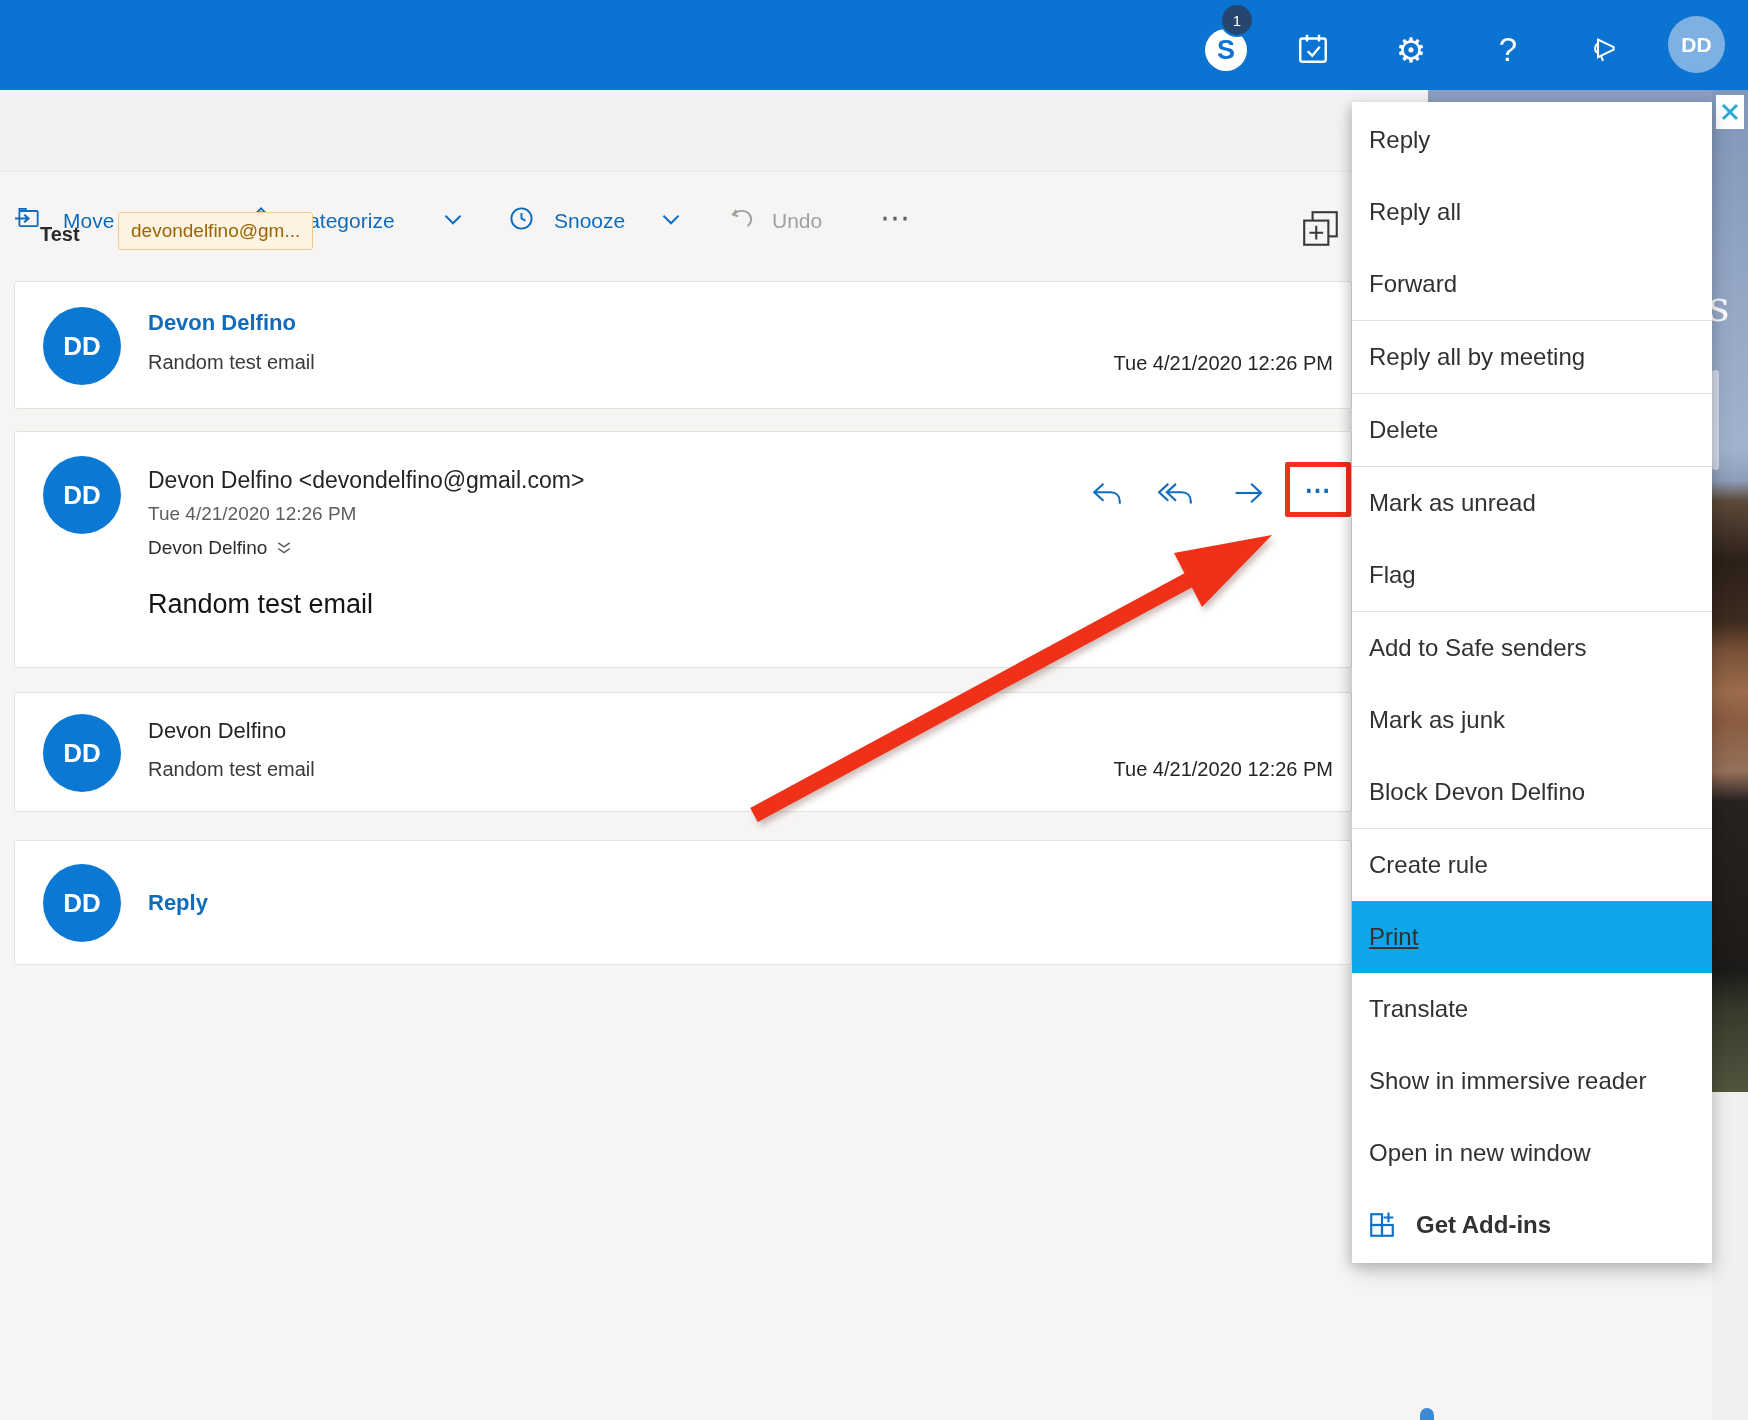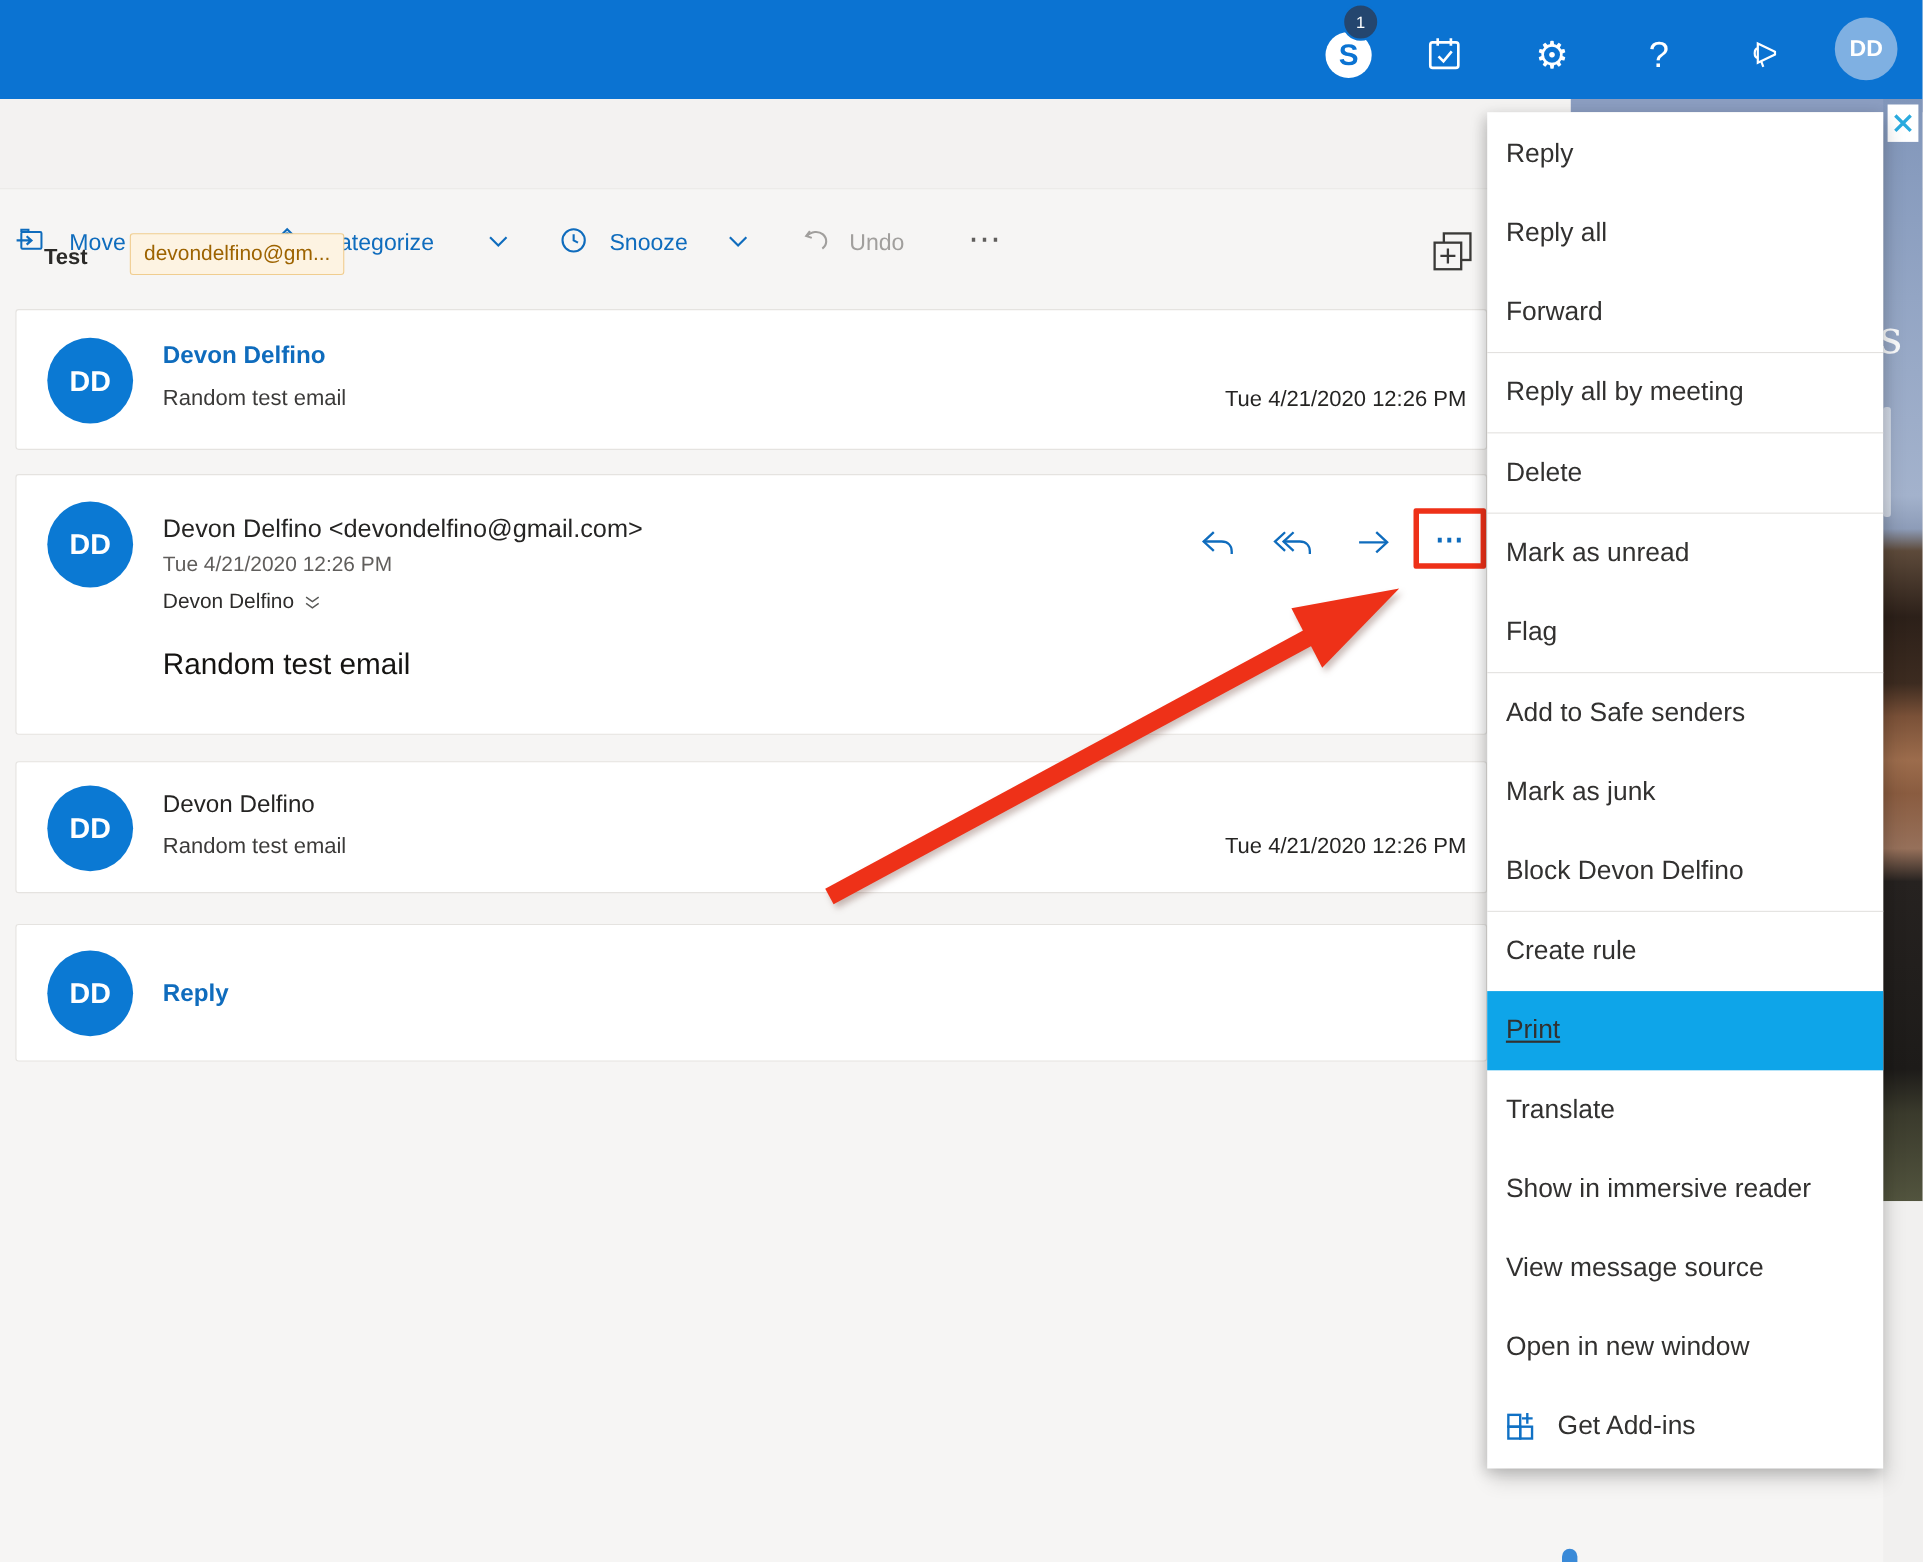--- a/index.html
+++ b/index.html
@@ -51,21 +51,21 @@
   #red-box{left:1285px;top:462px;width:66px;height:55px;border:5px solid #ee3118;border-radius:2px;
            box-sizing:border-box;z-index:55;display:flex;align-items:center;justify-content:center;}
   #red-box span{font-size:26px;font-weight:700;color:#0f6cbd;letter-spacing:1px;line-height:30px;}
   #arrow-svg{left:0;top:0;z-index:50;pointer-events:none;filter:drop-shadow(3px 4px 3px rgba(90,40,25,.3));}
   
   #ctx-menu{left:1352px;top:102px;width:360px;padding:2px 0;background:#fff;z-index:60;
             box-shadow:-3px 3px 12px rgba(0,0,0,.18), 3px 10px 18px rgba(0,0,0,.14);}
   .mi{height:72px;line-height:72px;padding-left:17px;font-size:24px;color:#323130;cursor:pointer;white-space:nowrap;}
   .mi-hover{background:#0ea5e9;text-decoration:underline;}
   .mdiv{height:0;border-top:1px solid #e3e1df;}
-  #mi-addins{display:flex;align-items:center;gap:20px;padding-left:16px;}
+  #mi-addins{display:flex;align-items:center;gap:20px;padding-left:16px;font-weight:bold;}
   
   #ad-band{left:1428px;top:90px;width:320px;height:12px;background:#8b9dc0;z-index:5;}
   #photo-strip{left:1712px;top:90px;width:36px;height:1002px;z-index:6;overflow:hidden;
     background:linear-gradient(180deg,#8196ba 0%,#93a5c4 18%,#a3b2cc 36%,#8d9cb8 39%,
       #5d4a3a 41%,#2c2019 47%,#3c2b20 53%,#7a5138 56%,#9c6c4c 60%,#8a5c40 63%,#96705a 68%,
       #262220 71%,#1d1b19 88%,#3a3a2c 92%,#52543e 100%);}
   #photo-letter{position:absolute;left:-4px;top:192px;font-family:"DejaVu Serif", serif;
                 font-size:42px;color:rgba(255,255,255,.95);}
   #photo-bar{position:absolute;left:0;top:280px;width:7px;height:100px;background:rgba(255,255,255,.55);border-radius:3px;}
   #photo-below{left:1712px;top:1092px;width:36px;height:328px;background:#f1f0ef;z-index:6;}
@@ -234,21 +234,20 @@
     <div class="mi">Flag</div>
     <div class="mdiv"></div>
     <div class="mi">Add to Safe senders</div>
     <div class="mi">Mark as junk</div>
     <div class="mi">Block Devon Delfino</div>
     <div class="mdiv"></div>
     <div class="mi">Create rule</div>
     <div class="mi mi-hover">Print</div>
     <div class="mi">Translate</div>
     <div class="mi">Show in immersive reader</div>
-    <div class="mi">View message source</div>
     <div class="mi">Open in new window</div>
     <div class="mi" id="mi-addins">
       <svg width="28" height="28" viewBox="0 0 26 26" fill="none" stroke="#1071c5" stroke-width="2">
         <rect x="3" y="3" width="10" height="10"></rect>
           <rect x="3" y="13" width="10" height="10"></rect>
           <rect x="13" y="13" width="10" height="10"></rect>
         <path d="M19 1.5 V10.5 M14.5 6 H23.5"></path>
       </svg>
       <span>Get Add-ins</span>
     </div>

